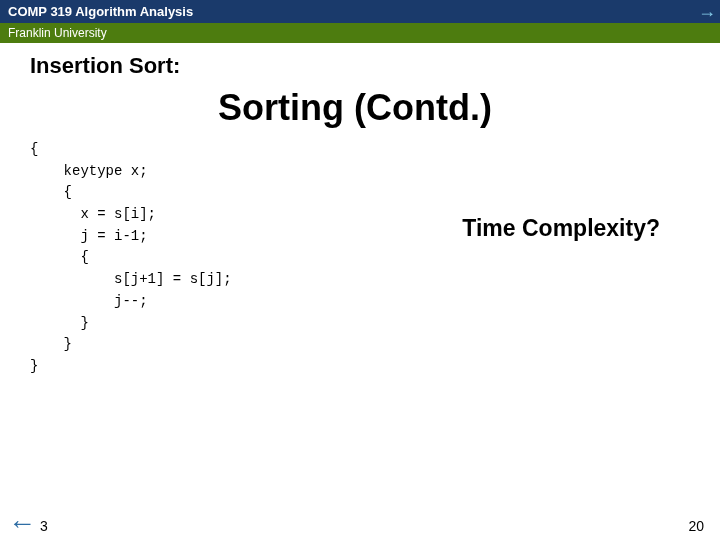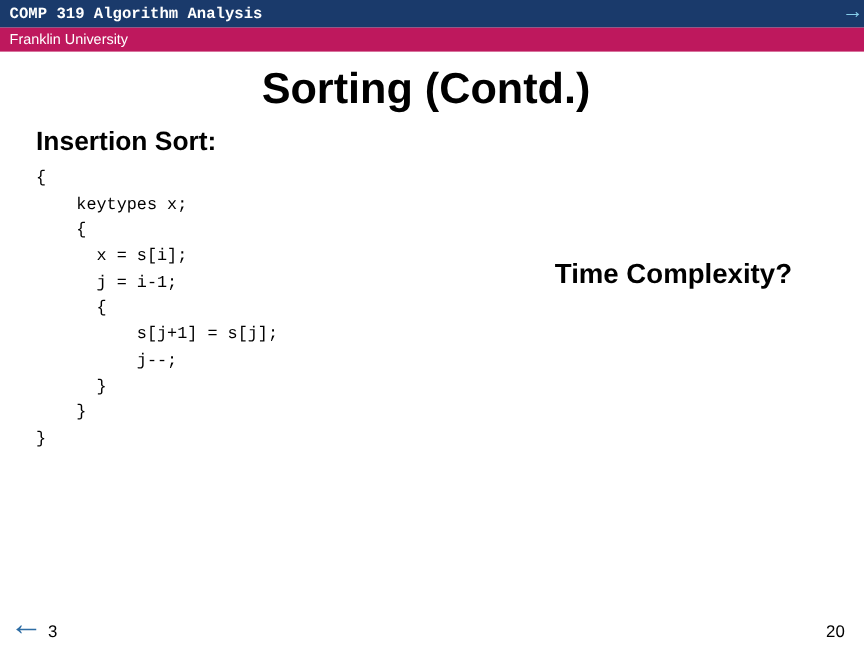--- a/index.html
+++ b/index.html
@@ -14,25 +14,24 @@
     }
 
     #top-bar {
       background: #1a3a6b;
       color: #ffffff;
       font-size: 13px;
       font-weight: bold;
       padding: 4px 8px;
       display: flex;
       align-items: center;
-      font-family: Liberation Mono, monospace;
     }
 
     #sub-bar {
-      background: #be185d;
+      background: #4d7c0f;
       color: #ffffff;
       font-size: 12px;
       padding: 3px 8px;
       display: flex;
       align-items: center;
     }
 
     #nav-arrow-right {
       position: absolute;
       top: 2px;
@@ -114,26 +113,26 @@
 <div id="top-bar">
   <span>COMP 319 Algorithm Analysis</span>
   <span id="nav-arrow-right">→</span>
 </div>
 
 <div id="sub-bar">
   <span>Franklin University</span>
 </div>
 
 <div id="main-content">
+  <div id="section-heading">Insertion Sort:</div>
   <div id="slide-title">Sorting (Contd.)</div>
-  <div id="section-heading">Insertion Sort:</div>
   <div id="code-block">
 
       <span class="code-line">{</span>
-      <span class="code-line">    keytypes x;</span>
+      <span class="code-line">    keytype x;</span>
       <span class="code-line">    {</span>
       <span class="code-line">      x = s[i];</span>
       <span class="code-line">      j = i-1;</span>
       <span class="code-line">      {</span>
       <span class="code-line">          s[j+1] = s[j];</span>
       <span class="code-line">          j--;</span>
       <span class="code-line">      }</span>
       <span class="code-line">    }</span>
       <span class="code-line">}</span>
     </div>

